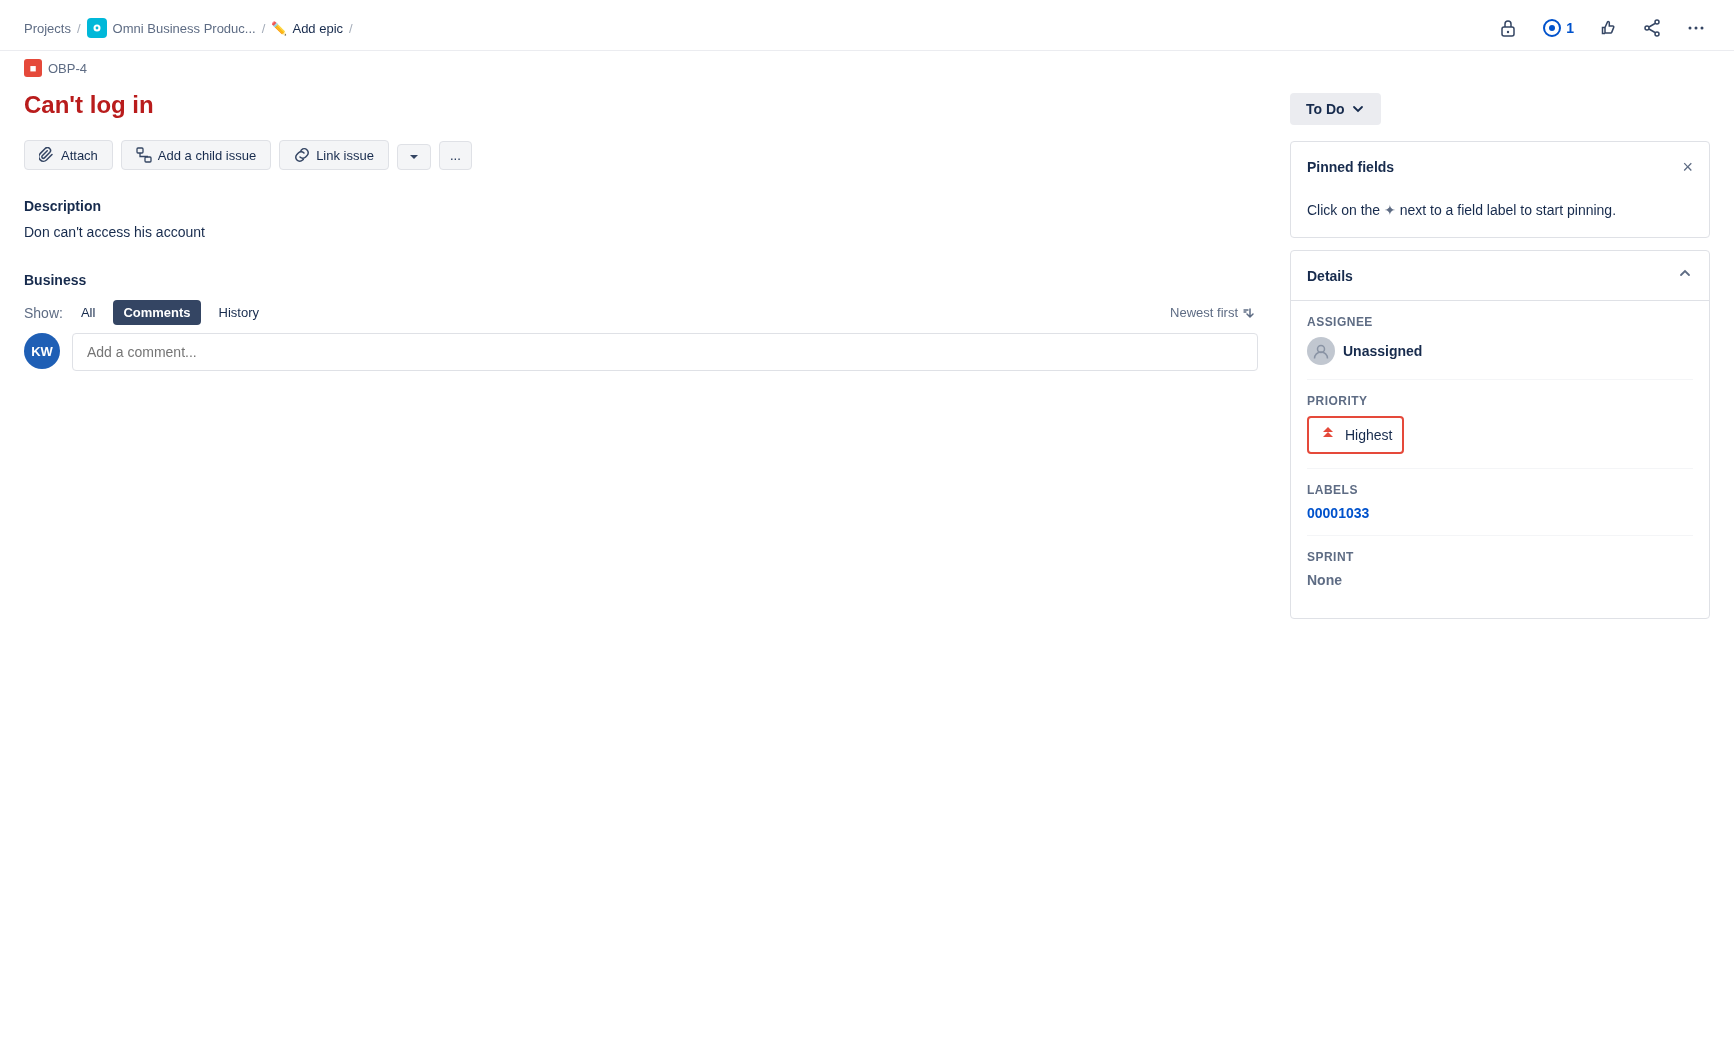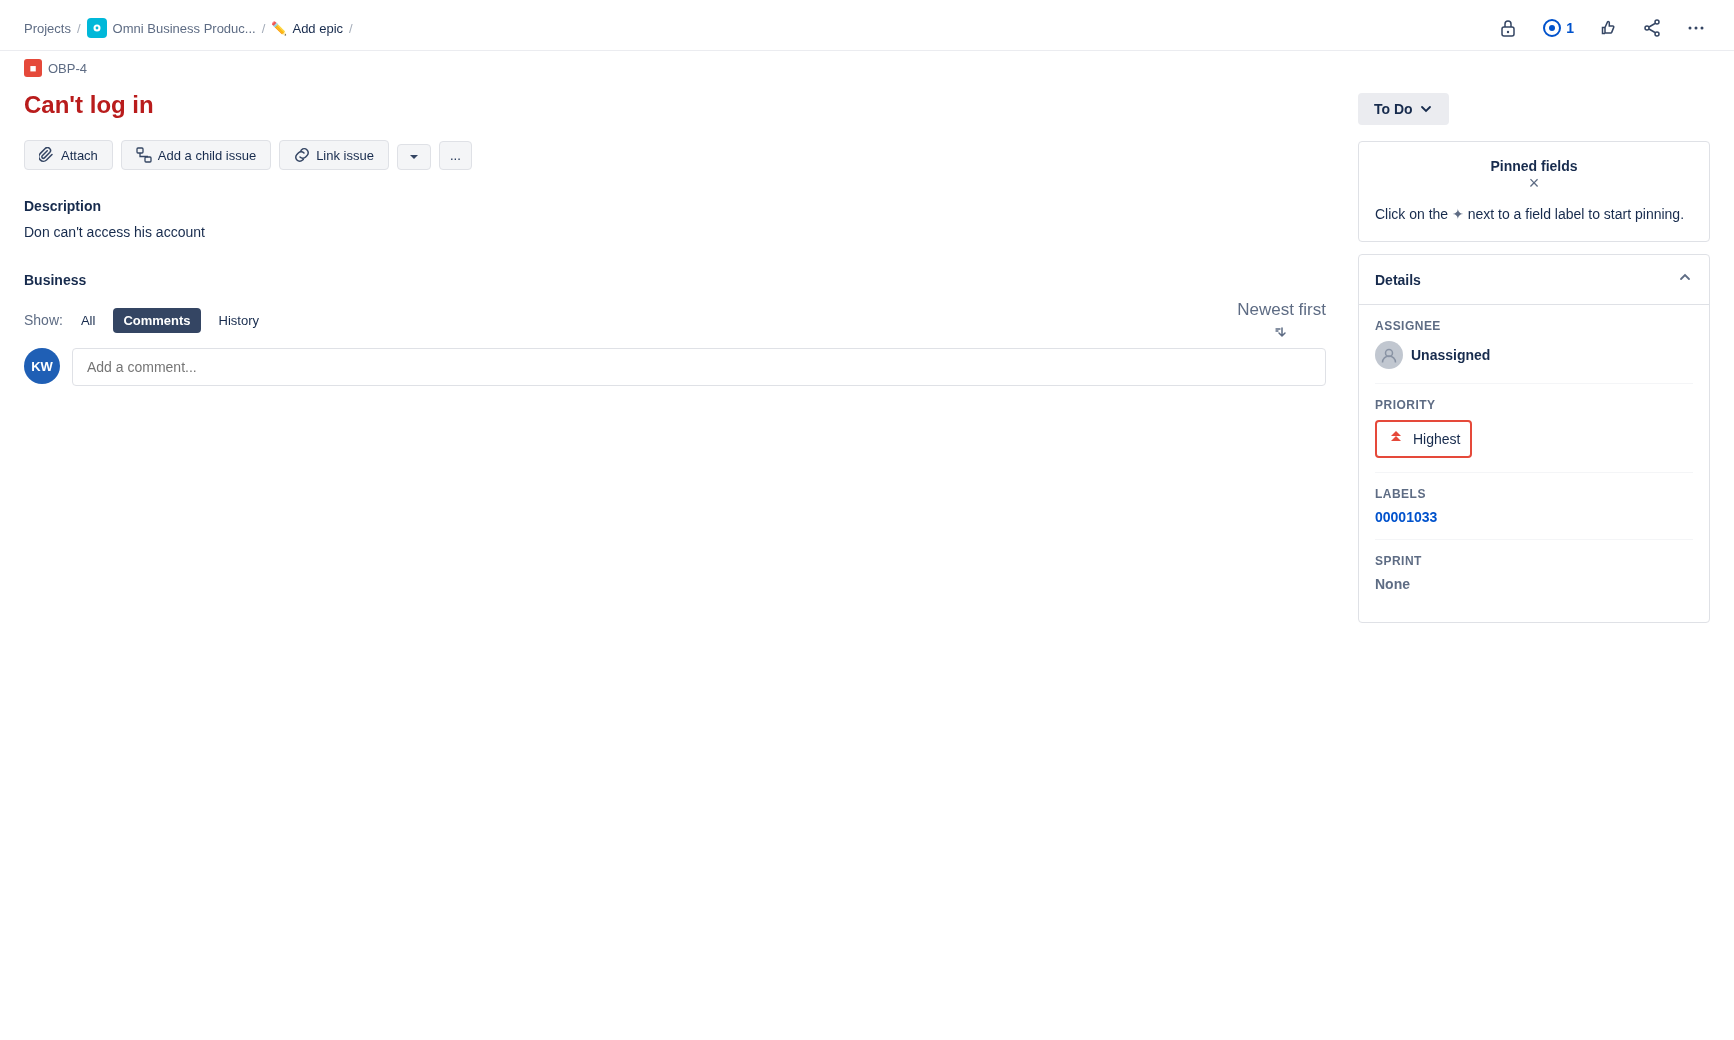--- a/index.html
+++ b/index.html
@@ -89,21 +89,21 @@
     .issue-id { color: #5e6c84; font-size: 13px; }
 
     
     .main-layout {
       display: flex;
       align-items: flex-start;
       padding: 0 24px;
       gap: 32px;
     }
     .left-panel { flex: 1; min-width: 0; padding-top: 12px; }
-    .right-panel { width: 352px; flex-shrink: 0; padding-top: 16px; }
+    .right-panel { width: 420px; flex-shrink: 0; padding-top: 16px; }
 
     
     .issue-title {
       font-size: 24px;
       font-weight: 700;
       color: #b91c1c;
       margin-bottom: 20px;
       line-height: 1.3;
     }
 
@@ -169,25 +169,24 @@
       background: #344563;
       color: #fff;
       font-weight: 600;
     }
     .newest-first {
       margin-left: auto;
       display: flex;
       align-items: center;
       gap: 4px;
       color: #5e6c84;
-      font-size: 17px;
+      font-size: 13px;
       cursor: pointer;
       background: none;
       border: none;
-      flex-direction: column;
     }
 
     
     .comment-row {
       display: flex;
       gap: 12px;
       align-items: flex-start;
     }
     .avatar {
       width: 36px; height: 36px;
@@ -247,22 +246,21 @@
     .pinned-fields-card {
       border: 1px solid #dfe1e6;
       border-radius: 4px;
       padding: 16px;
       margin-bottom: 12px;
     }
     .pinned-header {
       display: flex;
       align-items: center;
       justify-content: space-between;
-      margin-bottom: 12px;
-      flex-direction: column;
+      margin-bottom: 24px;
     }
     .pinned-title { font-size: 14px; font-weight: 700; }
     .close-x-btn {
       background: none;
       border: none;
       cursor: pointer;
       color: #5e6c84;
       font-size: 18px;
       line-height: 1;
     }

